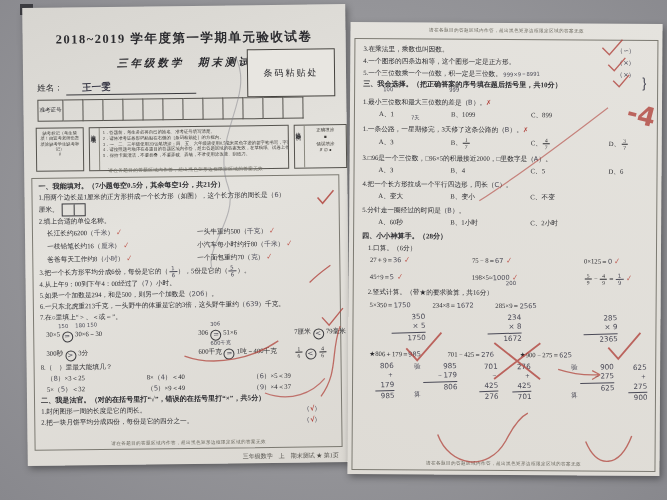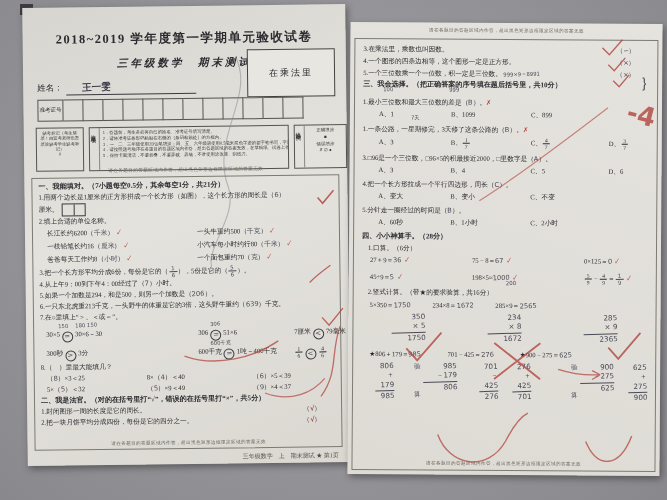--- a/index.html
+++ b/index.html
@@ -134,21 +134,21 @@
       <div class="samplelines">
         <div>正确填涂</div>
         <div>■</div>
         <div>错误填涂</div>
         <div>✗ ∅ ●</div>
       </div>
     </div>
   </div>
 
   <div class="barcode">
-    <span>在乘法里</span>
+    <span>条码粘贴处</span>
   </div>
 
   <div class="warn warn-ltop">请在各题目的答题区域内作答，超出黑色矩形边框限定区域的答案无效</div>
 
   <div class="qarea">
     <div class="sec-title">一、我能填对。（7小题每空0.5分，其余每空1分，共21分）</div>
 
     <div class="qline">
       <span>1.用两个边长是1厘米的正方形拼成一个长方形（如图），这个长方形的周长是（</span><span class="hw">6</span><span>）</span>
     </div>

